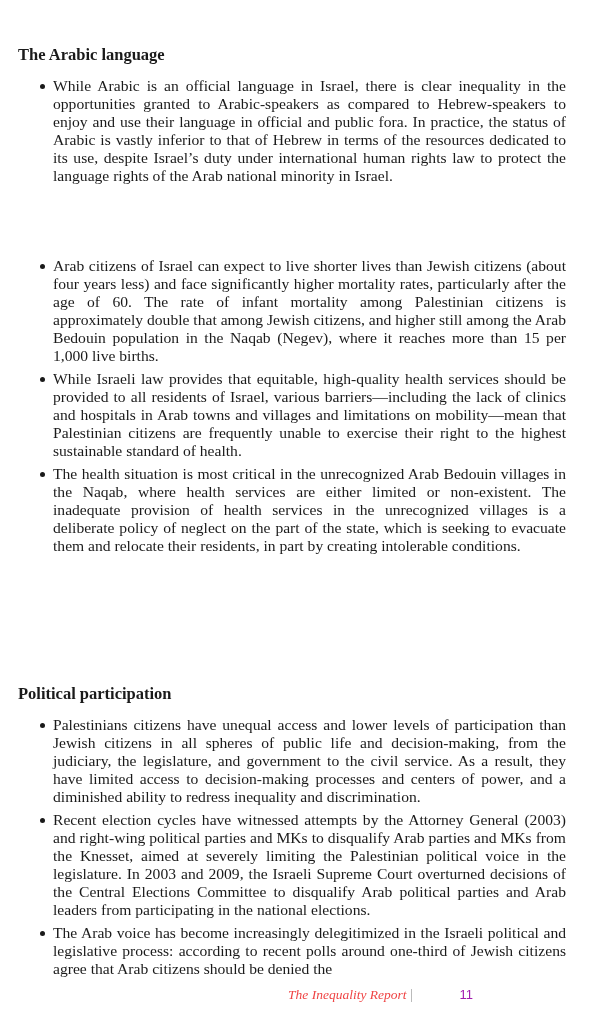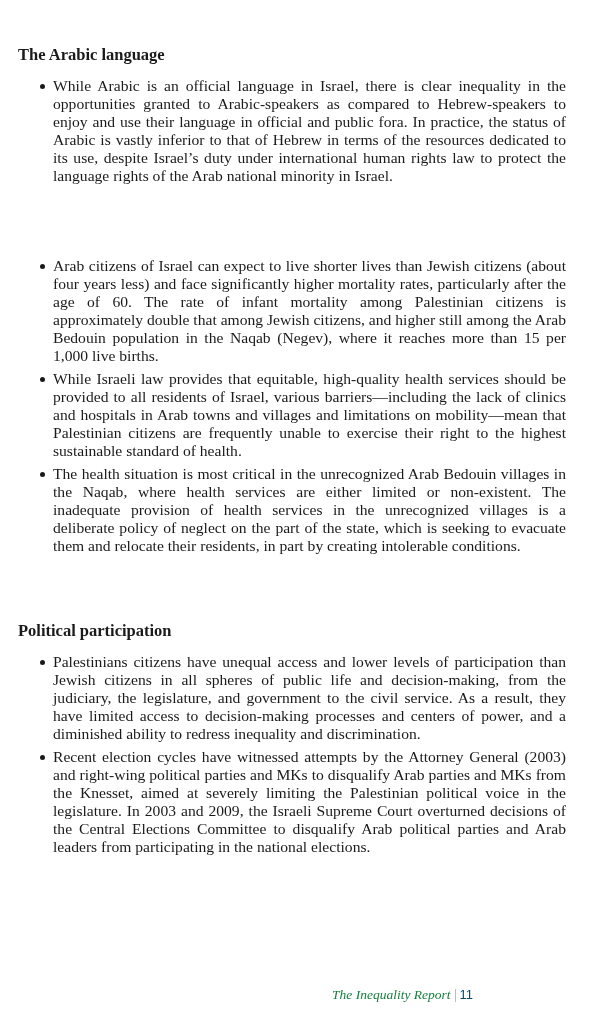--- a/index.html
+++ b/index.html
@@ -53,47 +53,48 @@
     position: absolute;
     left: 10px;
     top: 7px;
     width: 5px;
     height: 5px;
     border-radius: 50%;
     background: #1a1a1a;
   }
   #sec-arabic { top: 45px; }
   #sec-health { top: 245px; }
-  #sec-political { top: 621px; }
+  #sec-political { top: 684px; }
 
   .footer {
     position: absolute;
     right: 13px;
     top: 987px;
     font-size: 13.5px;
     line-height: 16px;
     color: #555;
     display: flex;
     align-items: center;
   }
   .footer-title {
     font-style: italic;
-    color: #15803d;
+    color: #ef4444;
   }
   .footer-sep {
     display: inline-block;
     width: 1px;
     height: 13px;
     background: #bbb;
     margin: 0 4px;
   }
   .footer-page {
     font-family: "Liberation Sans", "DejaVu Sans", sans-serif;
     font-size: 13px;
-    color: #0c4a6e;
+    color: #a21caf;
+    margin-left: 44px;
   }
 </style>
 </head>
 <body>
 
 <div class="page">
 
   <div class="section" id="sec-arabic">
     <h2 class="section-heading">The Arabic language</h2>
     <ul class="bullets">
@@ -125,20 +126,24 @@
     <h2 class="section-heading">Political participation</h2>
     <ul class="bullets">
       <li class="bullet">
         <span class="bullet-dot"></span>
         <span>Palestinians citizens have unequal access and lower levels of participation than Jewish citizens in all spheres of public life and decision-making, from the judiciary, the legislature, and government to the civil service. As a result, they have limited access to decision-making processes and centers of power, and a diminished ability to redress inequality and discrimination.</span>
       </li>
       <li class="bullet">
         <span class="bullet-dot"></span>
         <span>Recent election cycles have witnessed attempts by the Attorney General (2003) and right-wing political parties and MKs to disqualify Arab parties and MKs from the Knesset, aimed at severely limiting the Palestinian political voice in the legislature. In 2003 and 2009, the Israeli Supreme Court overturned decisions of the Central Elections Committee to disqualify Arab political parties and Arab leaders from participating in the national elections.</span>
       </li>
+      <li class="bullet">
+        <span class="bullet-dot"></span>
+        <span>The Arab voice has become increasingly delegitimized in the Israeli political and legislative process: according to recent polls around one-third of Jewish citizens agree that Arab citizens should be denied the</span>
+      </li>
     </ul>
   </div>
 
   <div class="footer">
     <span class="footer-title">The Inequality Report</span>
     <span class="footer-sep"></span>
     <span class="footer-page">11</span>
   </div>
 
 </div>

